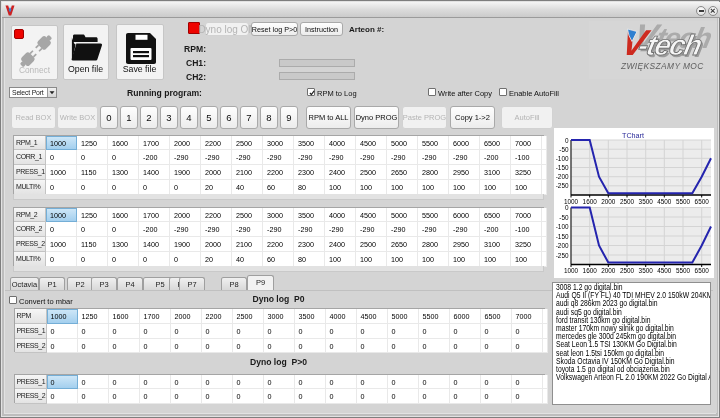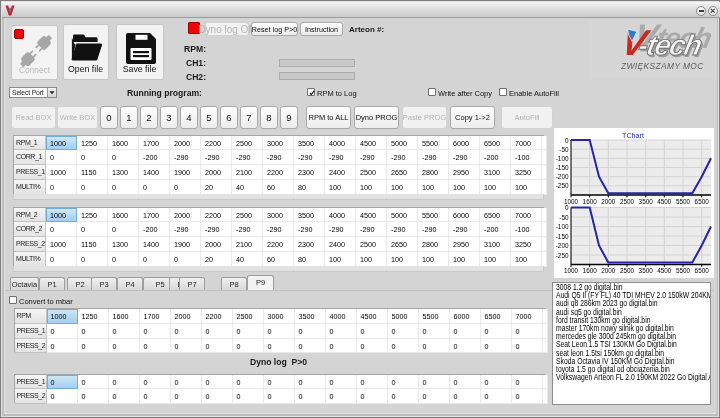--- a/index.html
+++ b/index.html
@@ -283,20 +283,21 @@
 <div class="tab" style="left:142px;width:34px">P5</div>
 <div class="tab" style="left:168px;width:26px">P6</div>
 <div class="tab" style="left:178px;width:26px">P7</div>
 <div class="tab" style="left:220px;width:26px">P8</div>
 <div class="tab" style="left:246px;width:27px;top:273.5px;height:15px;background:#f2f2f2;font-weight:normal">P9</div>
 <div style="position:absolute;left:4px;top:288.5px;width:708px;height:1px;background:#c0c0c0"></div>
 <div style="position:absolute;left:8px;top:295px;height:9px">
       <span class="cb"></span>
       <span style="position:absolute;left:10px;top:0.5px;font-size:7.5px;white-space:nowrap">Convert to mbar</span>
     </div>
+<div class="lbl" style="left:12px;top:293px;width:531px;text-align:center;font-size:8.6px">Dyno log&nbsp; P0</div>
 <div class="tbl" style="left:12.5px;top:307px;width:531px;height:44.4px">
 <div class="trh" style="top:0.0px;height:14.8px;left:0;width:32px">RPM</div>
 <div class="tc sel" style="top:0.0px;height:14.8px;left:32.0px;width:31.0px">1000</div>
 <div class="tc" style="top:0.0px;height:14.8px;left:63.0px;width:31.0px">1250</div>
 <div class="tc" style="top:0.0px;height:14.8px;left:94.0px;width:31.0px">1600</div>
 <div class="tc" style="top:0.0px;height:14.8px;left:125.0px;width:31.0px">1700</div>
 <div class="tc" style="top:0.0px;height:14.8px;left:156.0px;width:31.0px">2000</div>
 <div class="tc" style="top:0.0px;height:14.8px;left:187.0px;width:31.0px">2200</div>
 <div class="tc" style="top:0.0px;height:14.8px;left:218.0px;width:31.0px">2500</div>
 <div class="tc" style="top:0.0px;height:14.8px;left:249.0px;width:31.0px">3000</div>

